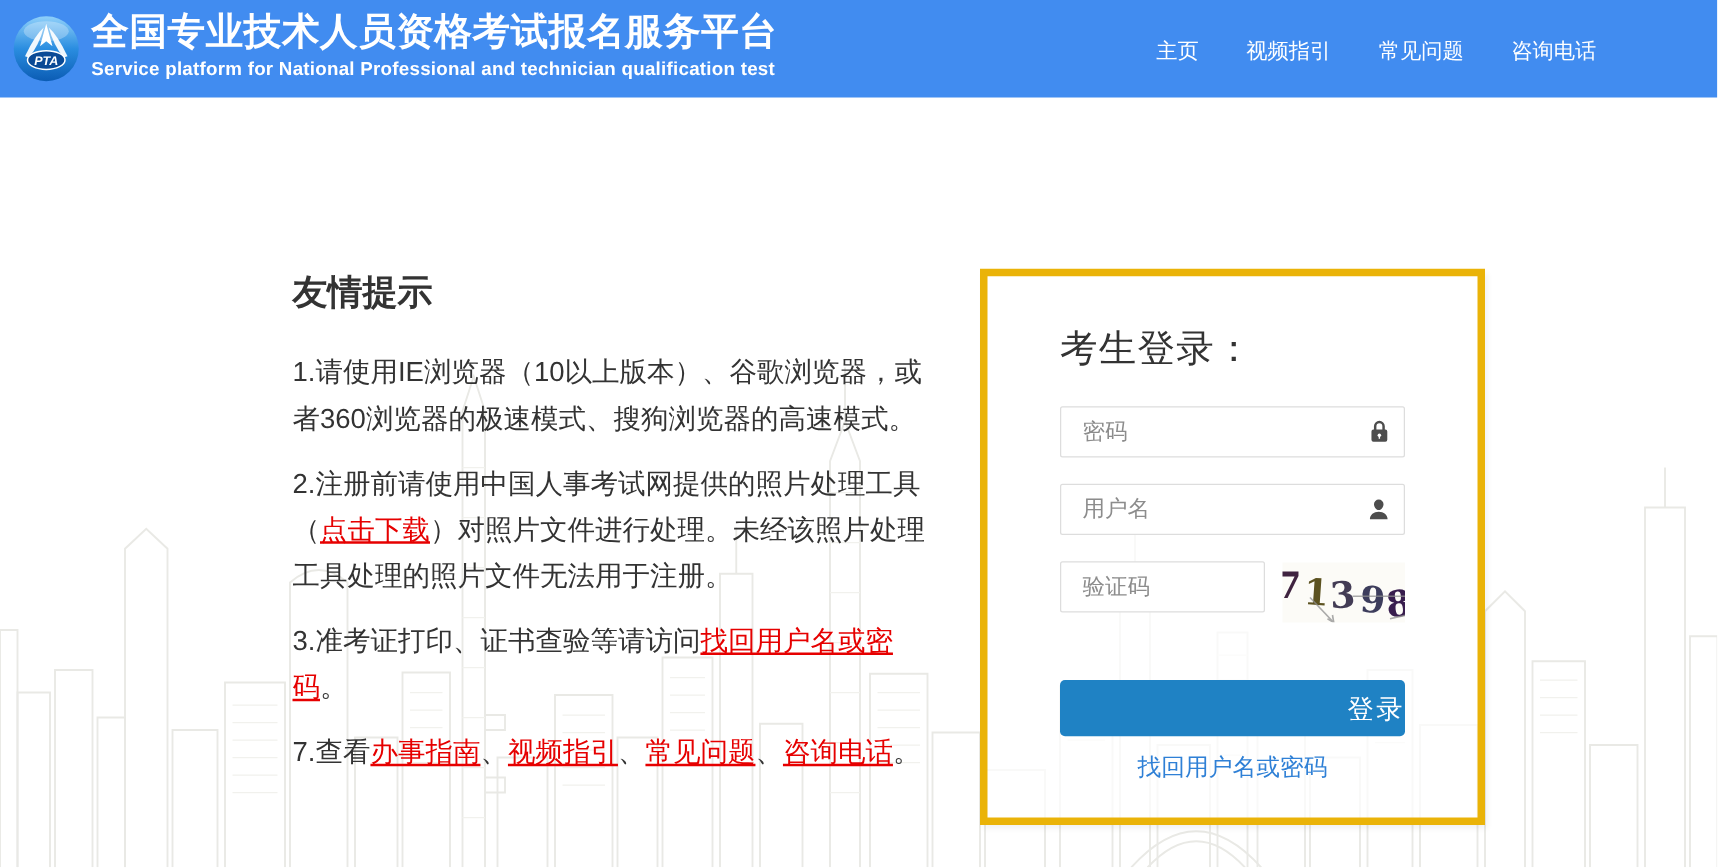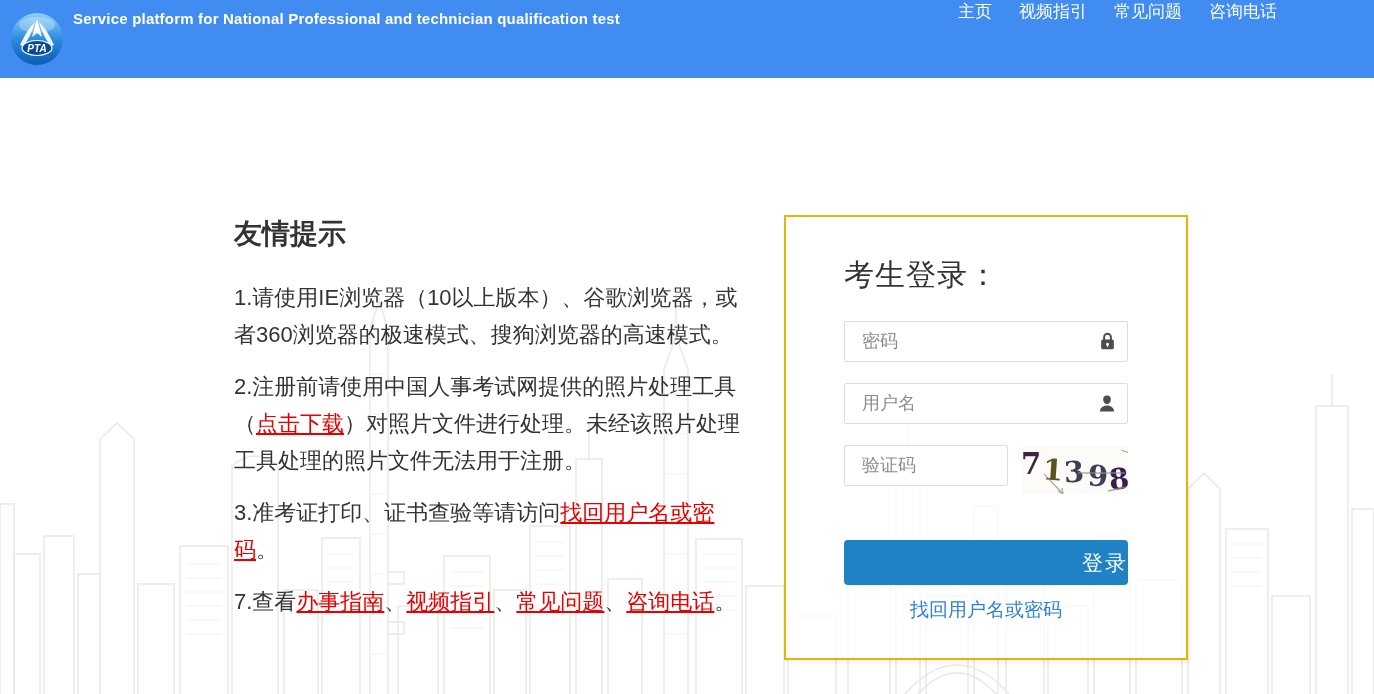--- a/index.html
+++ b/index.html
@@ -9,36 +9,36 @@
 
   
   .skyline { position:absolute; left:0; bottom:0; z-index:0; }
 
   
   .header { position:relative; z-index:3; height:78px; background:var(--header-bg,#418cf0); display:flex; align-items:flex-start; }
   .logo { margin:12px 0 0 10px; flex:0 0 auto; }
   .titles { margin:7px 0 0 9px; }
   .site-title { color:#fff; font-size:30px; font-weight:bold; line-height:37px; letter-spacing:0.5px; }
   .site-subtitle { color:#fff; font-size:15px; font-weight:bold; margin-top:3px; letter-spacing:0.2px; }
-  .header-nav { margin-left:auto; margin-right:97px; display:flex; gap:27px; white-space:nowrap; }
+  .header-nav { margin-left:auto; margin-right:97px; margin-top:29px; display:flex; gap:38px; white-space:nowrap; }
   .nav-link { color:#fff; font-size:17px; text-decoration:none; cursor:pointer; }
 
   
   .main { position:relative; z-index:2; display:flex; align-items:flex-start; padding:137px 0 0 234px; }
 
   
   .notice { width:521px; }
   .notice-title { font-size:28px; font-weight:bold; color:var(--text-dark,#333); margin-bottom:26px; }
   .notice-body { width:512px; }
   .notice-p { font-size:22px; line-height:37px; color:var(--text-dark,#333); margin-bottom:15px; }
   .red-link { color:var(--link-red,#e60000); text-decoration:underline; cursor:pointer; }
 
   
   .login-card { margin-left:29px; width:404px; height:445px; background:rgba(255,255,255,0.72);
-                border:2px solid #eab308; box-shadow:2px 3px 5px rgba(0,0,0,0.06); padding:38px 58px 0; }
+                border:6px solid #eab308; box-shadow:2px 3px 5px rgba(0,0,0,0.06); padding:38px 58px 0; }
   .login-title { font-size:30px; color:#333; font-weight:normal; margin-bottom:25px; letter-spacing:1px; }
   .input-wrap { position:relative; margin-bottom:21px; }
   .text-input { width:100%; height:41px; border:1px solid #ddd; border-radius:2px; background:#fff;
                 padding:0 42px 0 17px; font-size:18px; color:#333; outline:none; font-family:inherit; }
   .text-input::placeholder { color:#8c8c8c; opacity:1; }
   .input-icon { position:absolute; right:11px; top:10px; line-height:0; }
   .captcha-row { display:flex; align-items:flex-start; }
   .captcha-wrap { width:164px; flex:0 0 auto; margin-bottom:16px; }
   .captcha-wrap .text-input { padding-right:10px; }
   .captcha-box { position:relative; width:132px; height:48px; margin-left:14px; margin-top:1px;
@@ -128,20 +128,21 @@
         <circle cx="27" cy="27" r="26" fill="url(#lg)"></circle>
         <ellipse cx="27" cy="13" rx="18" ry="8" fill="rgba(255,255,255,0.28)"></ellipse>
         <path d="M27 7 L32 25 L27 21 L22 25 Z" fill="#fff"></path>
         <path d="M10 33 Q18 16 25 10 Q21 25 13 34 Z" fill="#fff" opacity="0.92"></path>
         <path d="M44 33 Q36 16 29 10 Q33 25 41 34 Z" fill="#fff" opacity="0.92"></path>
         <ellipse cx="27" cy="36" rx="15" ry="7.5" fill="#0a4a96" stroke="#fff" stroke-width="1.2"></ellipse>
         <text x="27" y="40" text-anchor="middle" font-size="10" font-weight="bold" font-style="italic" fill="#fff" font-family="Liberation Sans, sans-serif">PTA</text>
       </svg>
     </span>
     <div class="titles">
+      <div class="site-title">全国专业技术人员资格考试报名服务平台</div>
       <div class="site-subtitle">Service platform for National Professional and technician qualification test</div>
     </div>
     <nav class="header-nav">
         <a class="nav-link">主页</a>
         <a class="nav-link">视频指引</a>
         <a class="nav-link">常见问题</a>
         <a class="nav-link">咨询电话</a>
       </nav>
   </div>
 

